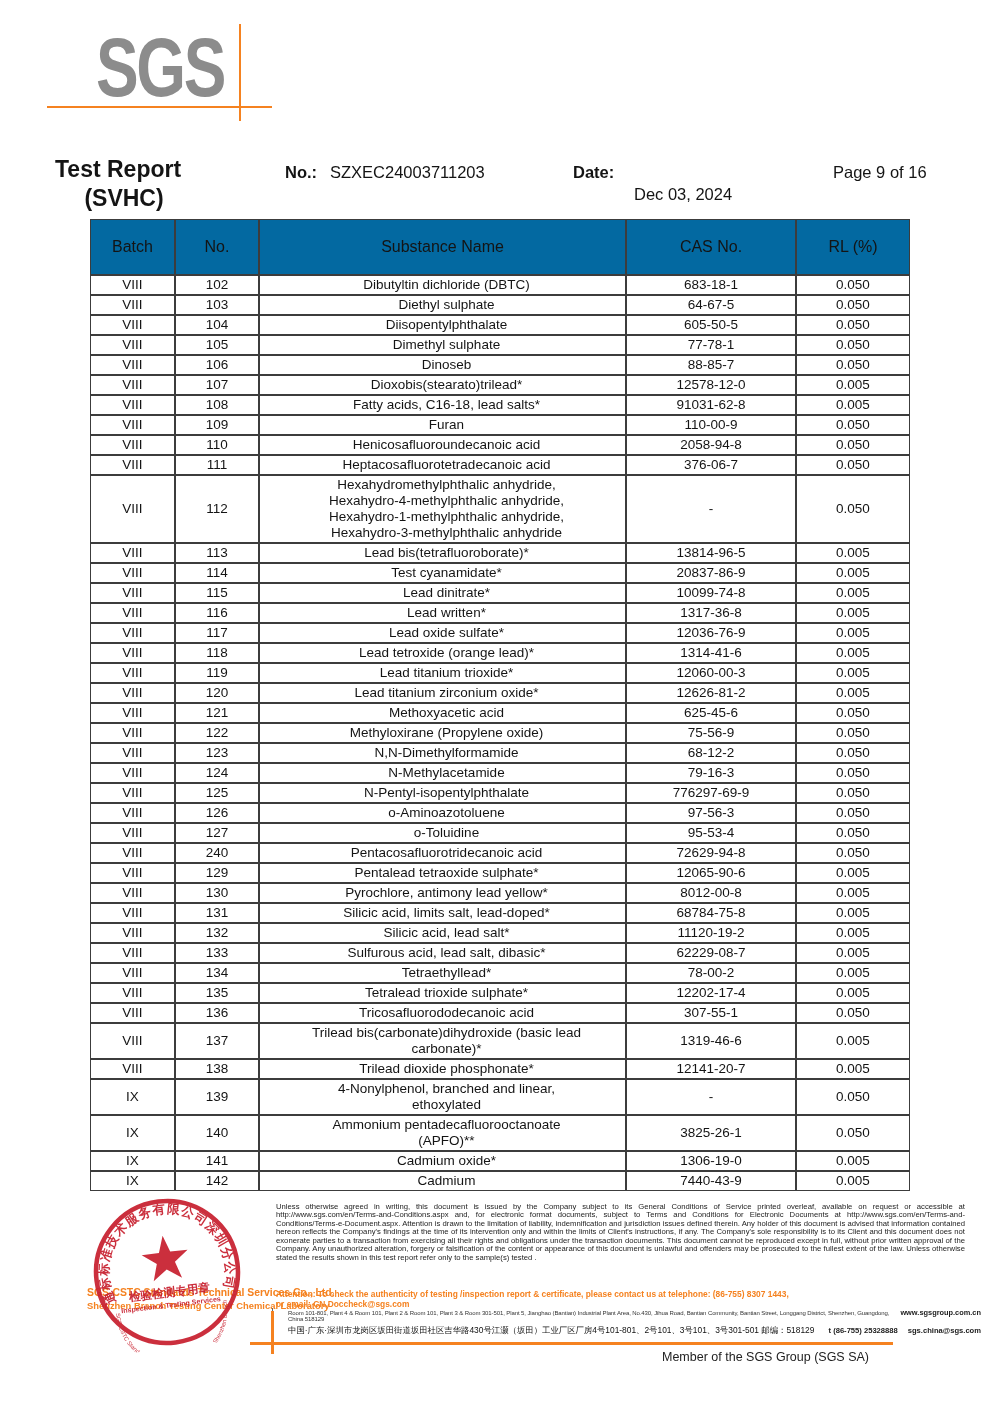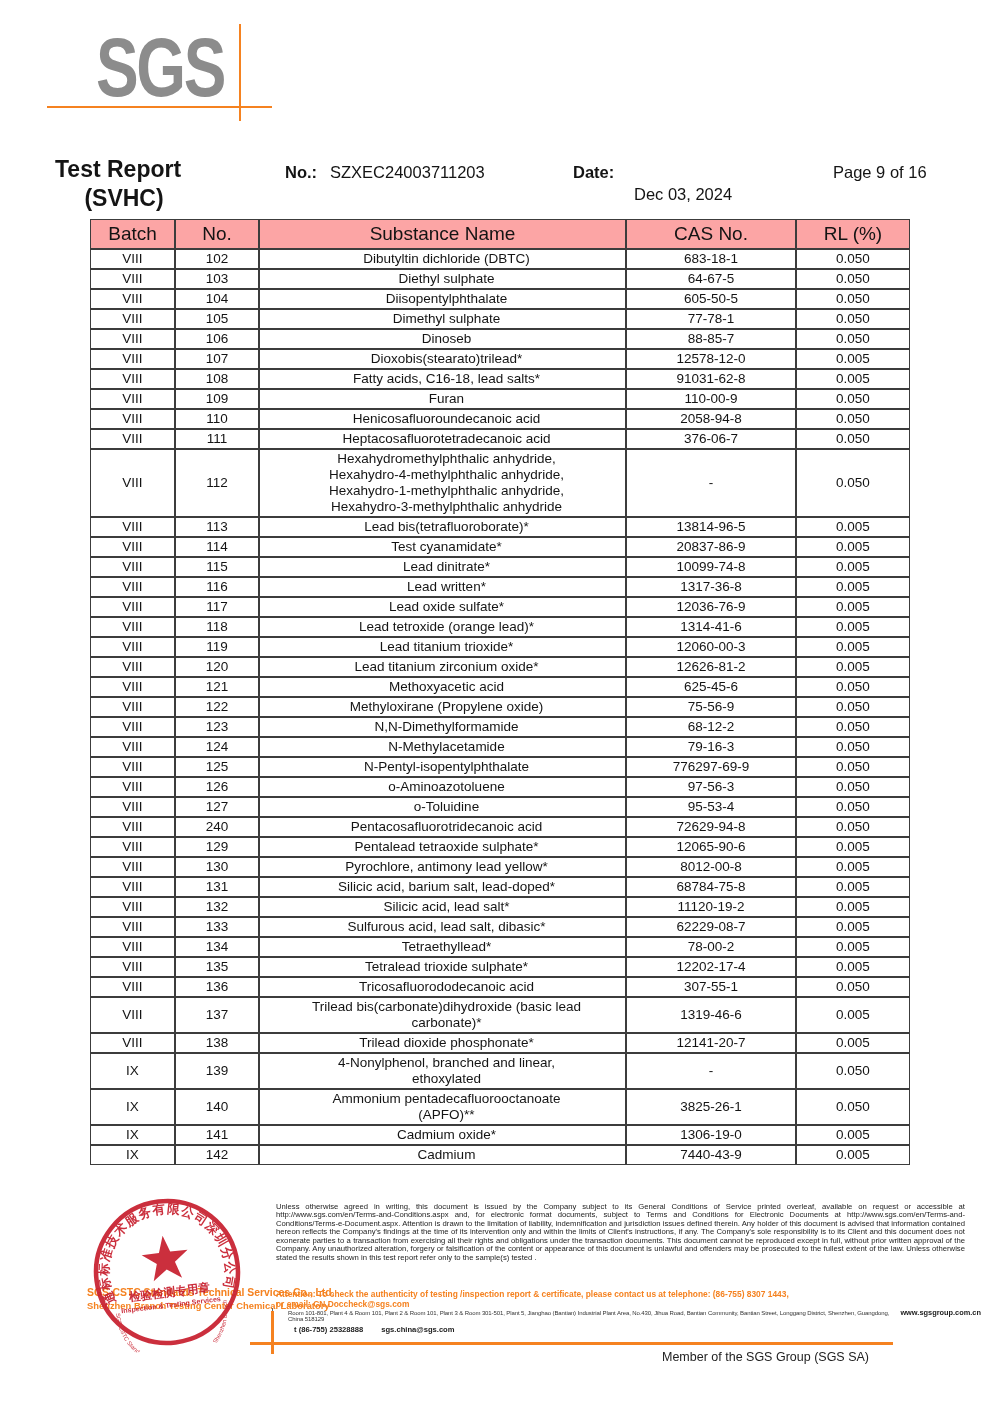--- a/index.html
+++ b/index.html
@@ -21,41 +21,41 @@
   .meta.lbl{font-weight:bold;}
   .no-lbl{left:285px;} .no-val{left:330px;}
   .date-lbl{left:573px;} .date-val{left:634px;margin-top:22px;}
   .page-info{left:833px;}
   
   table.tbl{
     position:absolute;left:90px;top:219px;width:820px;
     border-collapse:separate;border-spacing:0;table-layout:fixed;
   }
   .tbl th,.tbl td{border:1px solid #3c3c3c;text-align:center;vertical-align:middle;}
-  .tbl th{background:#fca5a5;font-weight:normal;font-size:19px;padding:3px 2px;}
+  .tbl th{background:#0369a1;font-weight:normal;font-size:16px;padding:18px 2px;}
   .tbl td{font-size:13.5px;line-height:16px;padding:1px 4px;}
   .tbl td.name{white-space:pre-line;padding-left:12px;}
   
   .disclaimer{
     position:absolute;left:276px;top:1203px;width:689px;
     font-size:7.7px;line-height:8.45px;text-align:justify;color:#1c1c1c;
   }
   .attention{
     position:absolute;left:276px;top:1290px;width:689px;
     font-size:8.4px;line-height:9.6px;font-weight:bold;color:#f58220;white-space:pre-line;
   }
   .address{
     position:absolute;left:272px;top:1308px;width:693px;
     border-left:1px solid #666;padding-left:15px;
   }
   .addr-row{display:flex;justify-content:space-between;align-items:baseline;margin-bottom:3px;}
   .addr-en{font-size:6px;color:#333;letter-spacing:-0.1px;}
   .website{font-size:7.4px;font-weight:bold;color:#222;white-space:nowrap;margin-left:6px;}
   .addr-cn{font-size:8.4px;color:#111;}
-  .addr-right{display:flex;gap:18px;white-space:nowrap;margin-left:6px;}
+  .addr-right{display:flex;gap:10px;white-space:nowrap;margin-left:6px;}
   .tel,.email{font-size:7.6px;font-weight:bold;color:#222;}
   .company{position:absolute;left:87px;top:1286px;width:260px;color:#f58220;line-height:1.3;}
   .company .l1{font-size:10.4px;font-weight:bold;}
   .company .l2{font-size:9.4px;font-weight:bold;}
   .stamp{position:absolute;left:91px;top:1196px;width:152px;height:152px;transform:rotate(-7deg);opacity:0.93;}
   .bottom-hline{position:absolute;left:250px;top:1342px;width:643px;height:2.5px;background:#f58220;}
   .bottom-vline{position:absolute;left:271px;top:1311px;width:2.5px;height:43px;background:#f58220;}
   .member{position:absolute;left:662px;top:1350px;font-size:12.5px;color:#222;}
 </style>
 </head>
@@ -322,21 +322,21 @@
     <td>VIII</td>
     <td>130</td>
     <td class="name">Pyrochlore, antimony lead yellow*</td>
     <td>8012-00-8</td>
     <td>0.005</td>
   </tr>
 
   <tr>
     <td>VIII</td>
     <td>131</td>
-    <td class="name">Silicic acid, barium salt, lead-doped*</td>
+    <td class="name">Silicic acid, limits salt, lead-doped*</td>
     <td>68784-75-8</td>
     <td>0.005</td>
   </tr>
 
   <tr>
     <td>VIII</td>
     <td>132</td>
     <td class="name">Silicic acid, lead salt*</td>
     <td>11120-19-2</td>
     <td>0.005</td>
@@ -452,20 +452,21 @@
   <text x="75" y="99" text-anchor="middle" font-size="11.5" fill="#c8202f" font-weight="bold">检验检测专用章</text>
   <text x="75" y="110" text-anchor="middle" font-size="7" fill="#c8202f" font-weight="bold">Inspection &amp; Testing Services</text>
 </svg>
 
 <div class="address">
   <div class="addr-row">
     <span class="addr-en">Room 101-801, Plant 4 &amp; Room 101, Plant 2 &amp; Room 101, Plant 3 &amp; Room 301-501, Plant 5, Jianghao (Bantian) Industrial Plant Area, No.430, Jihua Road, Bantian Community, Bantian Street, Longgang District, Shenzhen, Guangdong, China 518129</span>
     <span class="website">www.sgsgroup.com.cn</span>
   </div>
   <div class="addr-row">
+    <span class="addr-cn">中国·广东·深圳市龙岗区坂田街道坂田社区吉华路430号江灏（坂田）工业厂区厂房4号101-801、2号101、3号101、3号301-501 邮编：518129</span>
     <span class="addr-right">
       <span class="tel">t (86-755) 25328888</span>
       <span class="email">sgs.china@sgs.com</span>
     </span>
   </div>
 </div>
 
 <div class="bottom-vline"></div>
 <div class="bottom-hline"></div>
 <div class="member">Member of the SGS Group (SGS SA)</div>

